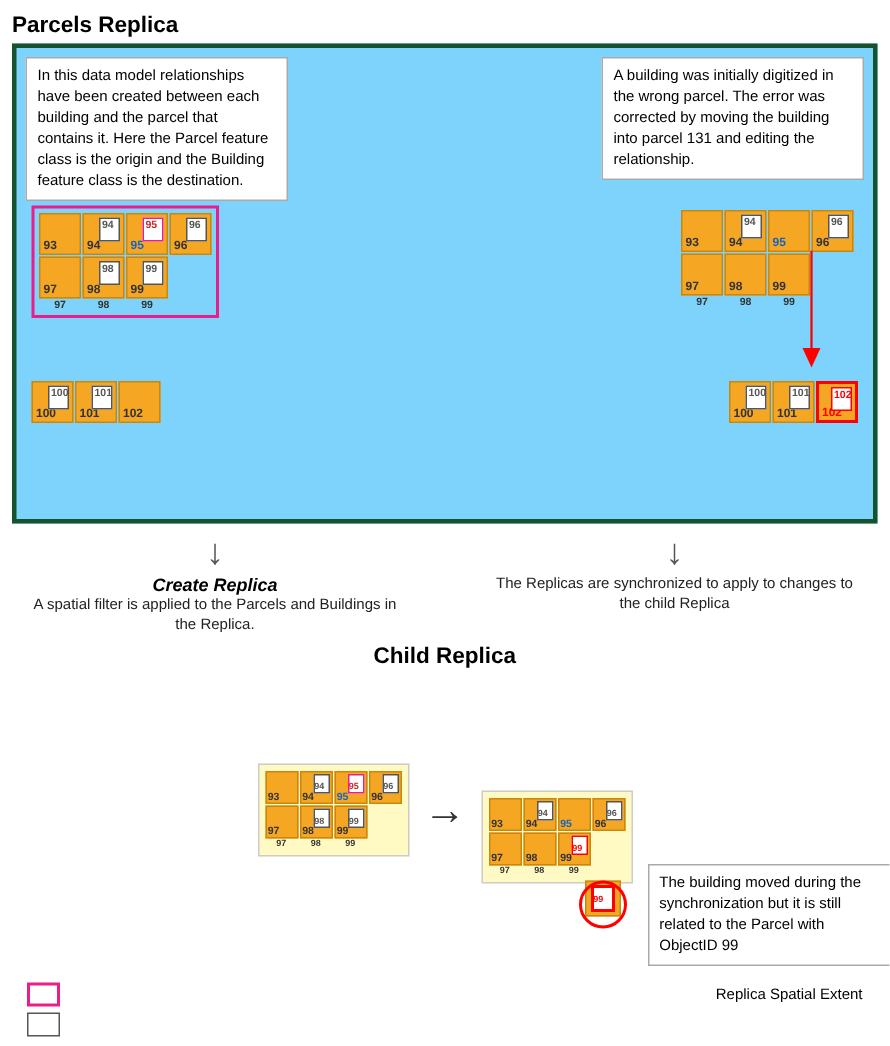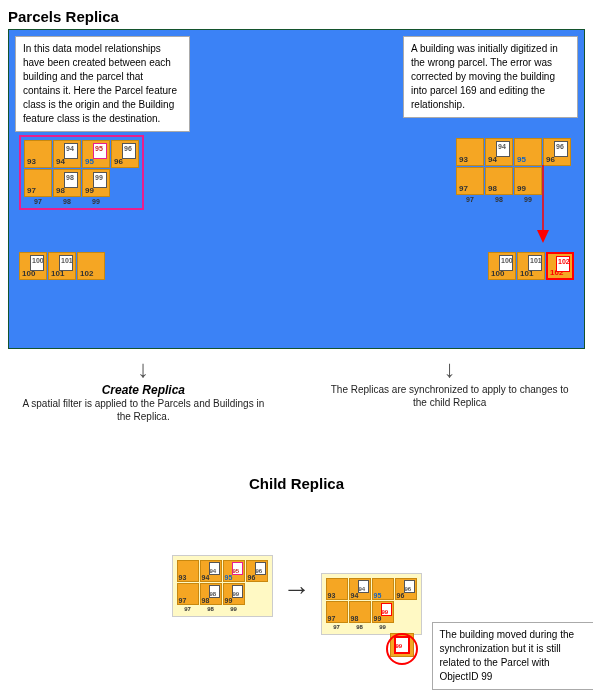--- a/index.html
+++ b/index.html
@@ -19,22 +19,22 @@
     }
 
     
     .section-title {
       font-size: 15px;
       font-weight: bold;
       margin-bottom: 4px;
     }
 
     .parent-replica-box {
-      background: #3b82f6;
-      border: 1px solid #14532d;
+      background: #7dd3fc;
+      border: 3px solid #14532d;
       padding: 8px;
       position: relative;
       width: 100%;
       height: 320px;
     }
 
     
     .info-box {
       background: #fff;
       border: 1px solid #aaa;
@@ -166,21 +166,20 @@
       line-height: 1.3;
       color: #222;
     }
 
     
     .child-section-title {
       font-size: 15px;
       font-weight: bold;
       text-align: center;
       margin-bottom: 4px;
-      margin-top: 46px;
     }
 
     .child-replica-area {
       display: flex;
       align-items: center;
       justify-content: center;
       gap: 10px;
       padding: 5px;
       position: relative;
       height: 180px;
@@ -300,21 +299,21 @@
 
   <div class="section-title">Parcels Replica</div>
 
   <div class="parent-replica-box">
 
     <div class="info-box info-box-left">
       <span>In this data model relationships have been created between each building and the parcel that contains it. Here the Parcel feature class is the origin and the Building feature class is the destination.</span>
     </div>
 
     <div class="info-box info-box-right">
-      <span>A building was initially digitized in the wrong parcel. The error was corrected by moving the building into parcel 169 and editing the relationship.</span>
+      <span>A building was initially digitized in the wrong parcel. The error was corrected by moving the building into parcel 131 and editing the relationship.</span>
     </div>
 
     <div class="parcel-diagram diag-top-left pink-border" style="padding:3px;">
 
       <div class="parcel-row">
         <div class="parcel-cell">
             <span class="parcel-num">93</span>
           </div>
         <div class="parcel-cell">
           <span class="parcel-num">94</span>

